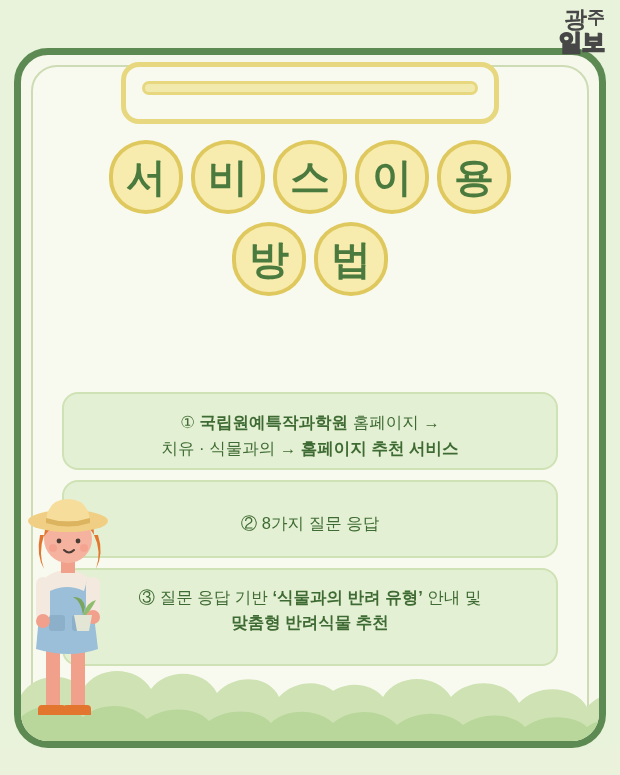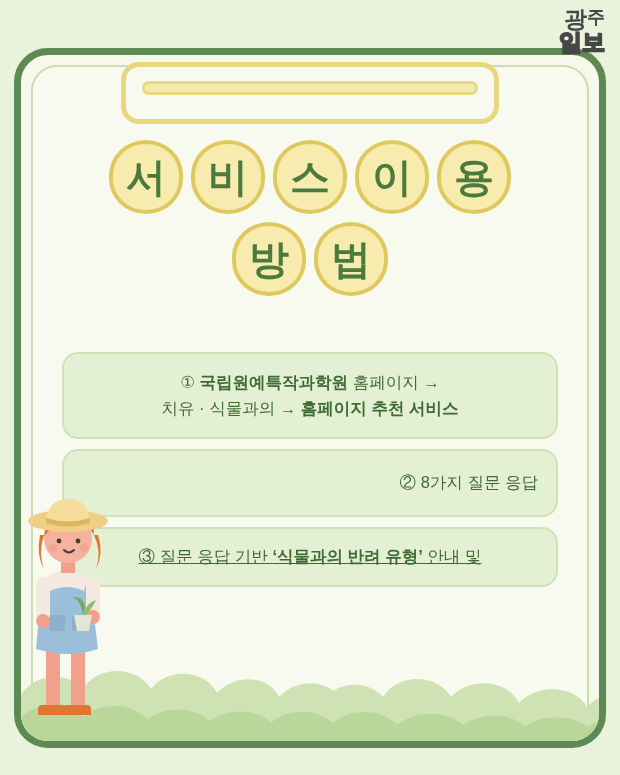--- a/index.html
+++ b/index.html
@@ -148,23 +148,23 @@
     border-radius: 16px;
     color: #3e6b33;
     text-align: center;
     box-sizing: border-box;
     padding: 14px 18px;
     margin-bottom: 10px;
     font-size: 16.5px;
     line-height: 1.55;
   }
   .step .b { font-weight: bold; }
-  .step-1 { padding-top: 16px; padding-bottom: 16px; }
-  .step-2 { padding-top: 19px; padding-bottom: 19px; text-align: right; }
-  .step-3 { padding-top: 15px; padding-bottom: 16px; text-decoration: underline; }
+  .step-1 { padding-top: 16px; padding-bottom: 7px; margin-top: 40px; }
+  .step-2 { padding-top: 29px; padding-bottom: 19px; }
+  .step-3 { padding-top: 15px; padding-bottom: 28px; }
 
   
   .bushes {
     position: absolute;
     left: 0;
     bottom: 0;
     width: 620px;
     height: 120px;
     z-index: 4;
     pointer-events: none;
@@ -247,20 +247,21 @@
     </div>
 
     <div class="step step-2">
       <div>② 8가지 질문 응답</div>
     </div>
 
     <div class="step step-3">
       <div>
         <span>③ 질문 응답 기반 </span><span class="b">‘식물과의 반려 유형’</span><span> 안내 및</span>
       </div>
+      <div class="b">맞춤형 반려식물 추천</div>
     </div>
 
   </div>
 
   <svg class="character" viewBox="0 0 110 265">
 
     <rect x="30" y="170" width="14" height="72" fill="#f1a08c"></rect>
     <rect x="55" y="170" width="14" height="72" fill="#f1a08c"></rect>
 
     <path d="M26,240 h20 a4,4 0 0 1 4,4 v6 h-28 v-6 a4,4 0 0 1 4,-4 z" fill="#e2762f"></path>

